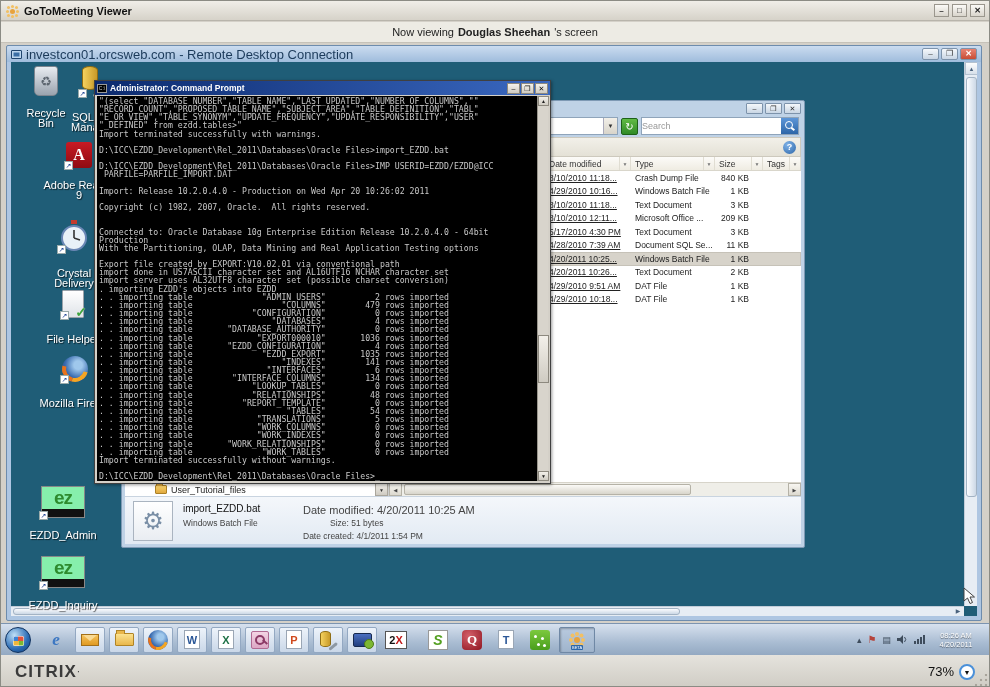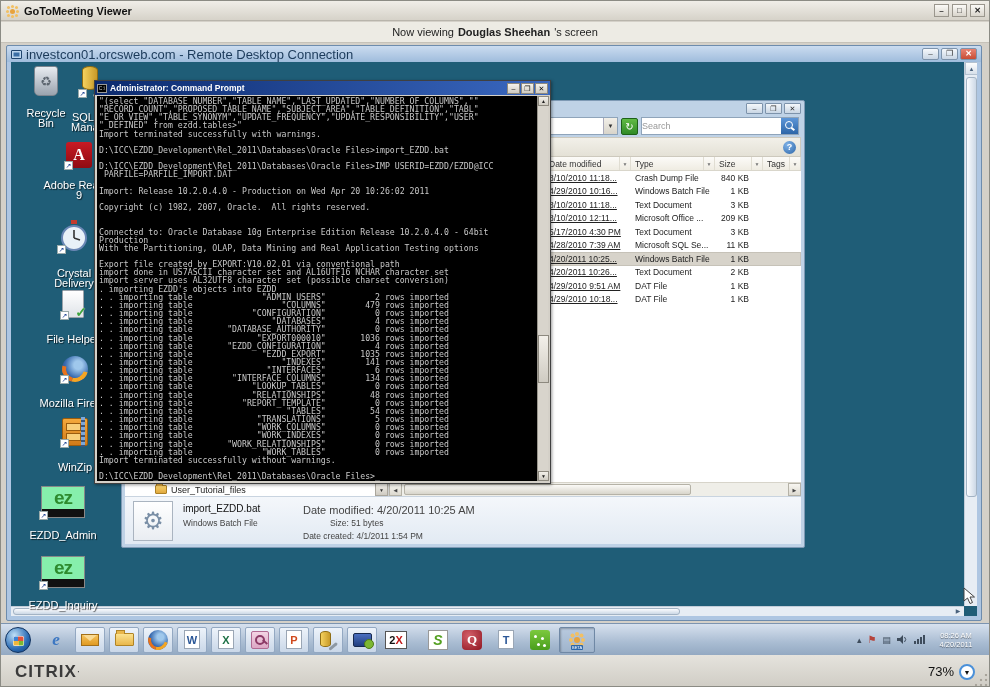--- a/index.html
+++ b/index.html
@@ -288,27 +288,20 @@
               <span class="chk">✓</span>
             </div>
           <span class="shortcut">↗</span></div>
         <div class="dlabel">File Helper</div>
       </div>
       <div class="dicon" style="left:18px;top:294px;width:92px;">
         <div class="icwrap"><div class="ic-fx"></div>
           <span class="shortcut">↗</span></div>
         <div class="dlabel">Mozilla Firefox</div>
       </div>
-      <div class="dicon" style="left:26px;top:356px;width:76px;">
-        <div class="icwrap"><div class="ic-zip">
-              <span class="zipper"></span>
-            </div>
-          <span class="shortcut">↗</span></div>
-        <div class="dlabel">WinZip</div>
-      </div>
       <div class="dicon" style="left:8px;top:424px;width:88px;">
         <div class="icwrap"><div class="ic-ez"><span class="ez">ez</span><span class="bar"></span></div>
           <span class="shortcut">↗</span></div>
         <div class="dlabel">EZDD_Admin</div>
       </div>
       <div class="dicon" style="left:8px;top:494px;width:88px;">
         <div class="icwrap"><div class="ic-ez"><span class="ez">ez</span><span class="bar"></span></div>
           <span class="shortcut">↗</span></div>
         <div class="dlabel">EZDD_Inquiry</div>
       </div>
@@ -388,21 +381,21 @@
             <div class="frow">
               <div class="fcell c-name"></div>
               <div class="fcell c-date">5/17/2010 4:30 PM</div>
               <div class="fcell c-type">Text Document</div>
               <div class="fcell c-size">3 KB</div>
               <div class="fcell c-tags"></div>
             </div>
             <div class="frow">
               <div class="fcell c-name"></div>
               <div class="fcell c-date">4/28/2010 7:39 AM</div>
-              <div class="fcell c-type">Microsoft SQL Se...</div>
+              <div class="fcell c-type">Document SQL Se...</div>
               <div class="fcell c-size">11 KB</div>
               <div class="fcell c-tags"></div>
             </div>
             <div class="frow sel">
               <div class="fcell c-name"></div>
               <div class="fcell c-date">4/20/2011 10:25...</div>
               <div class="fcell c-type">Windows Batch File</div>
               <div class="fcell c-size">1 KB</div>
               <div class="fcell c-tags"></div>
             </div>

